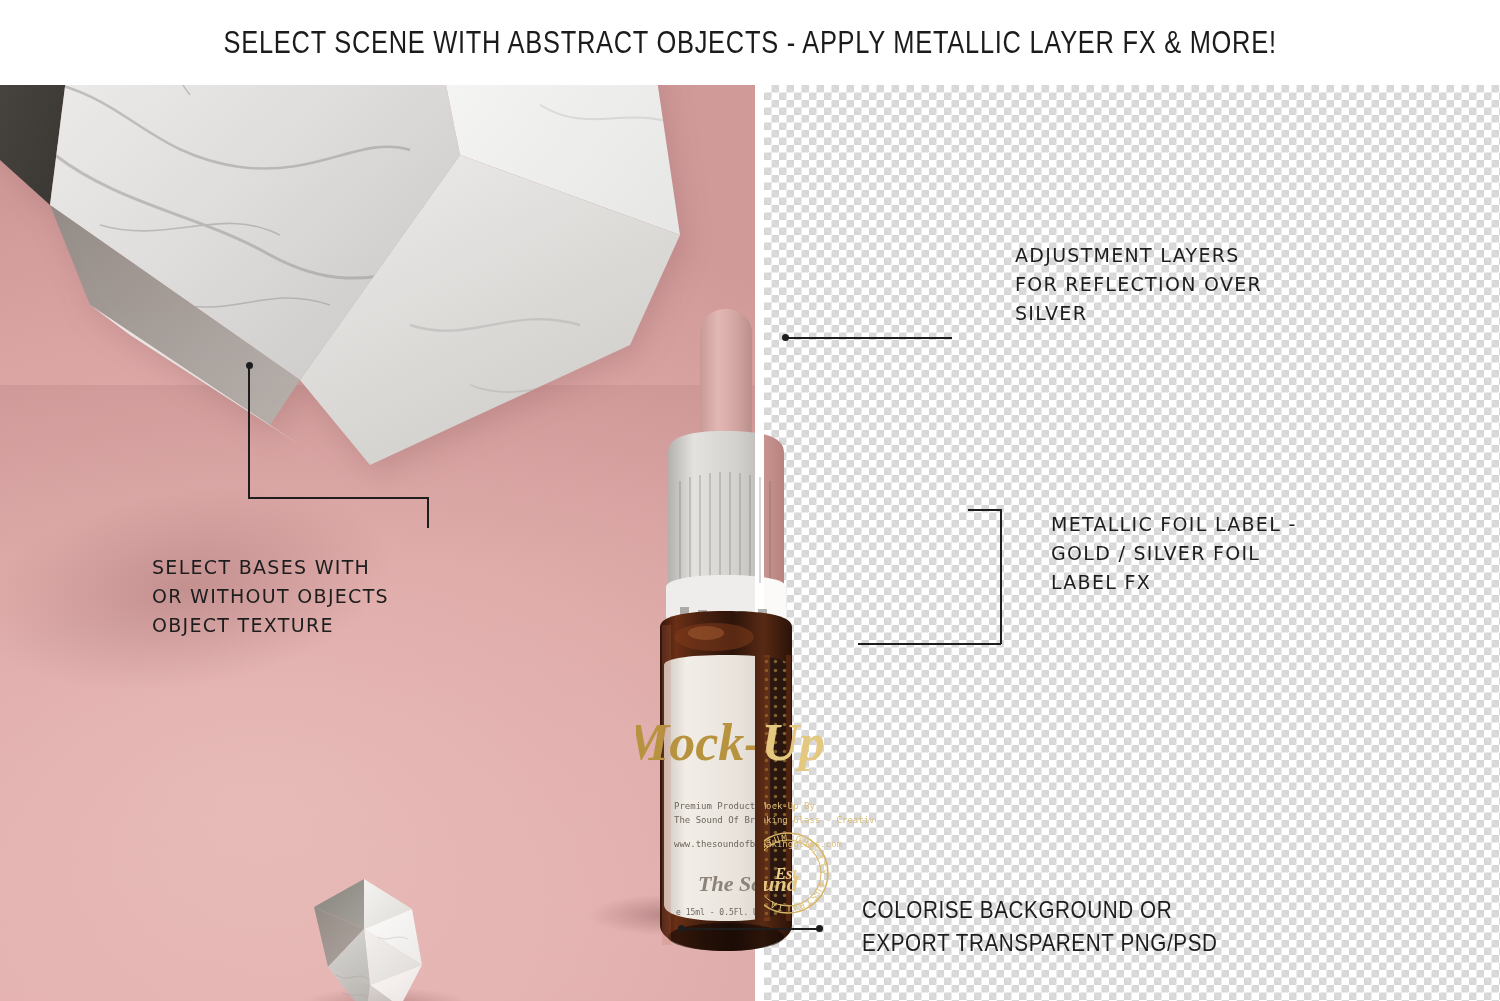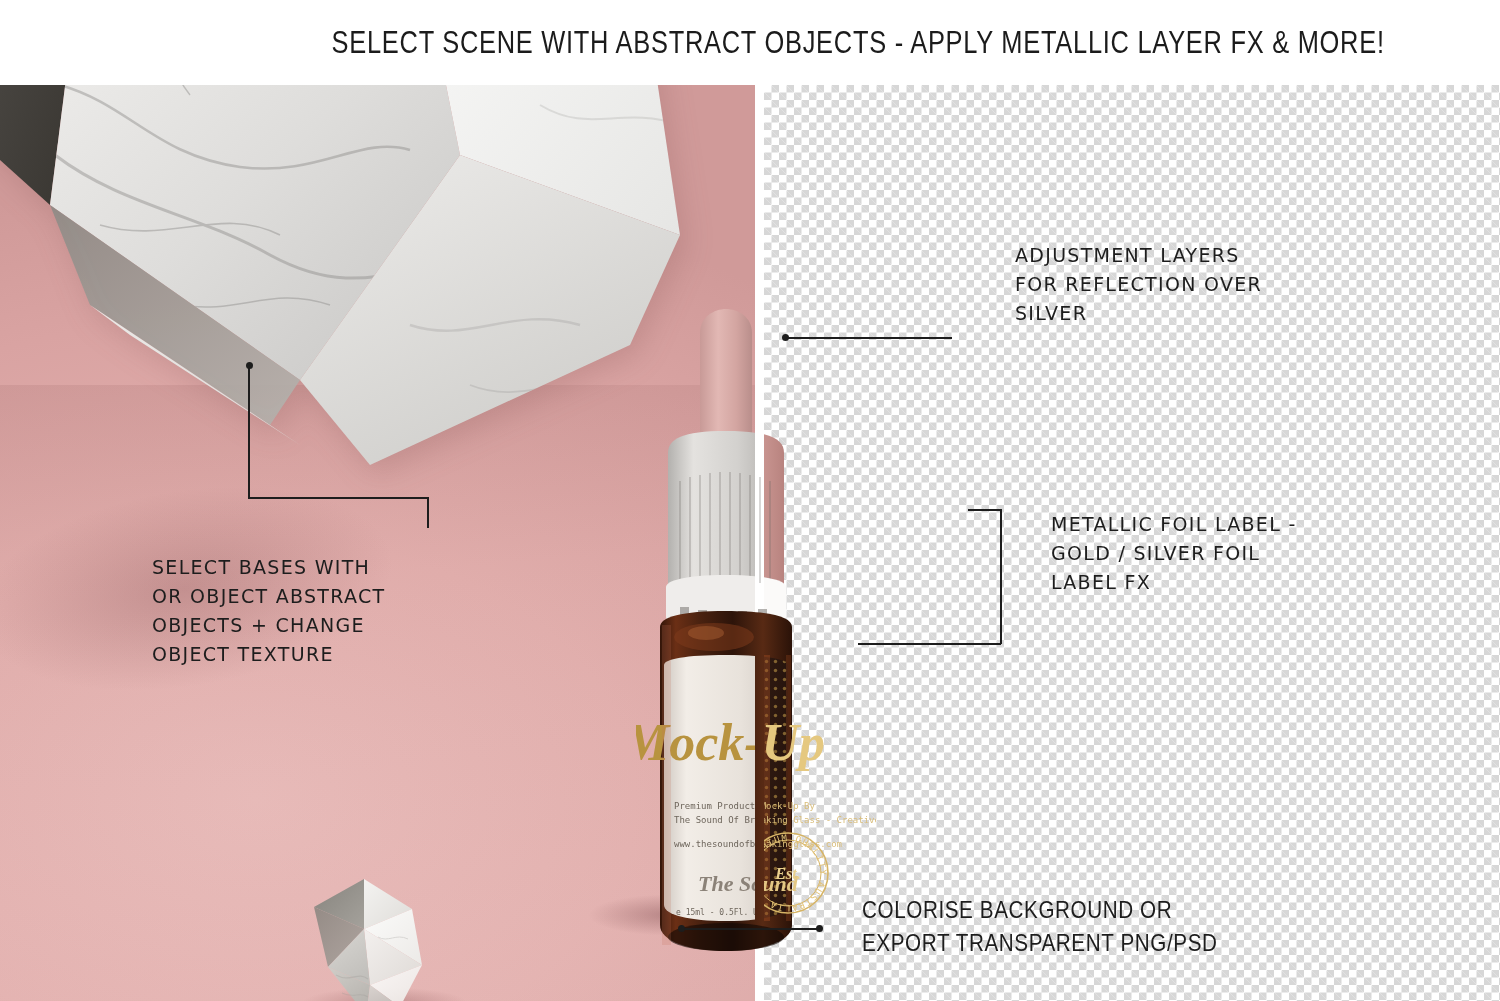--- a/index.html
+++ b/index.html
@@ -6,21 +6,21 @@
   * { margin:0; padding:0; box-sizing:border-box; }
   html,body{ background:#fff; }
   body{
     width:1500px; height:1001px; position:relative; overflow:hidden;
     font-family:"Liberation Sans", sans-serif;
   }
 
   
   #header{
     position:absolute; left:0; top:0; width:1500px; height:85px;
-    background:#ffffff; display:flex; align-items:center; justify-content:flex-end;
+    background:#ffffff; display:flex; align-items:center; justify-content:center;
   }
   #header-title{
     font-family:"Liberation Sans Narrow","Liberation Sans",sans-serif;
     font-size:31px; letter-spacing:0.9px; color:#1b1b1b;
     font-weight:400; transform:scaleX(0.82); transform-origin:center;
     white-space:nowrap;
   }
 
   
   #stage{
@@ -405,22 +405,21 @@
     <div>GOLD / SILVER FOIL</div>
     <div>LABEL FX</div>
   </div>
 
   <div class="ann-dot" style="left:246px; top:277px;"></div>
   <div class="ann-line" style="left:248px; top:281px; width:1.5px; height:132px;"></div>
   <div class="ann-line" style="left:248px; top:412px; width:180px; height:1.5px;"></div>
   <div class="ann-line" style="left:427px; top:412px; width:1.5px; height:31px;"></div>
   <div class="ann ann-mono" style="left:152px; top:461px;margin-top:7px;">
     <div>SELECT BASES WITH</div>
-    <div>OR OBJECT ABSTRACT</div>
-    <div>OBJECTS + CHANGE</div>
+    <div>OR WITHOUT OBJECTS</div>
     <div>OBJECT TEXTURE</div>
   </div>
 
   <div class="ann-dot" style="left:678px; top:840px;"></div>
   <div class="ann-line" style="left:682px; top:843px; width:136px; height:1.5px;"></div>
   <div class="ann-dot" style="left:816px; top:840px;"></div>
   <div class="ann ann-narrow" style="left:862px; top:808px;">
     <div>COLORISE BACKGROUND OR</div>
     <div>EXPORT TRANSPARENT PNG/PSD</div>
   </div>

